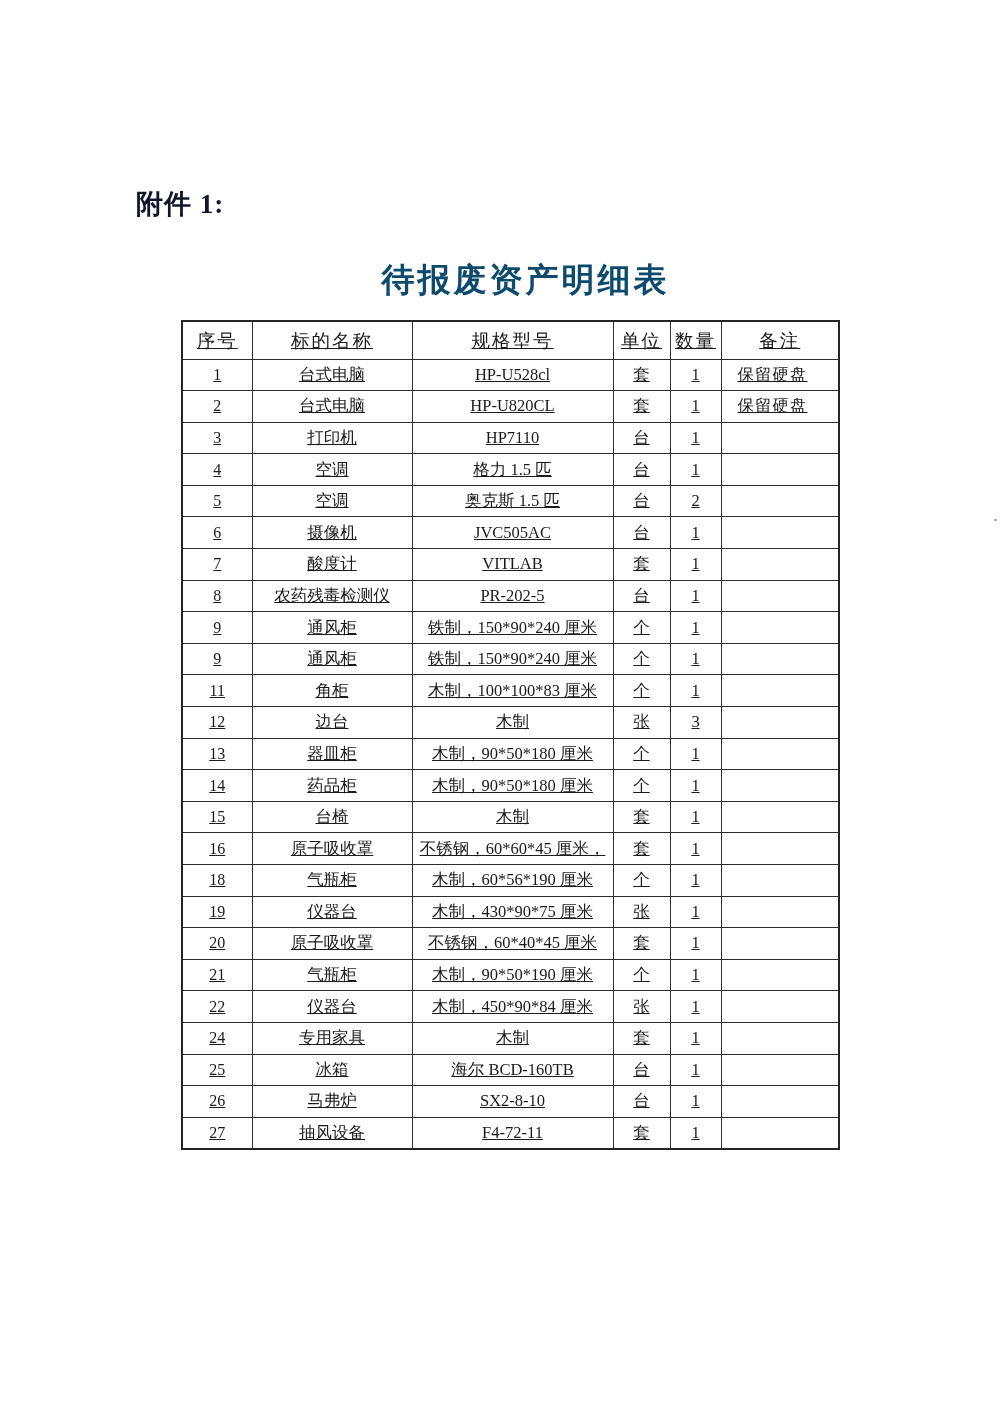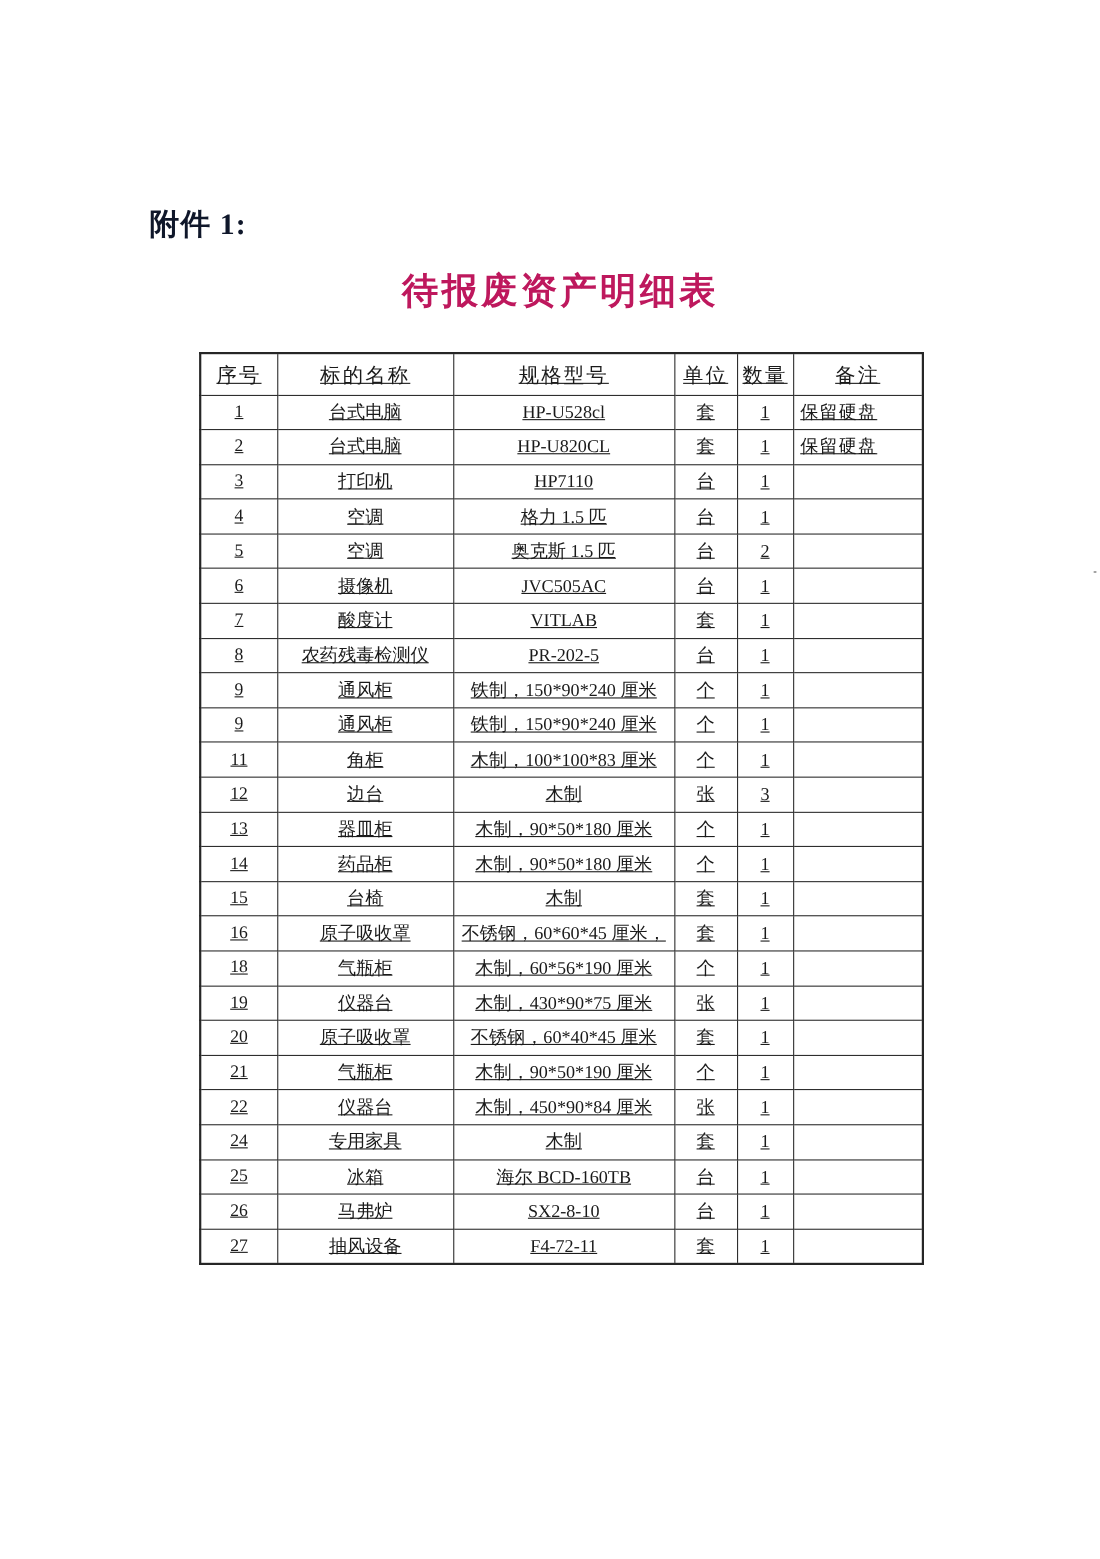--- a/index.html
+++ b/index.html
@@ -23,26 +23,26 @@
     font-size: 27px;
     font-weight: bold;
     letter-spacing: 1px;
     color: #0f172a;
   }
   .doc-title {
     position: absolute;
     left: 181px;
     top: 242px;
     width: 657px;
-    margin: 0;
+    margin: 16px;
     text-align: center;
     font-size: 33px;
     font-weight: bold;
     letter-spacing: 3px;
-    color: #be185d;
+    color: #0c4a6e;
   }
   table.asset-table {
     position: absolute;
     left: 181px;
     top: 320px;
     width: 657px;
     border-collapse: collapse;
     table-layout: fixed;
     font-family: "Liberation Serif", "DejaVu Serif", serif;
   }
@@ -72,21 +72,21 @@
     height: 31.6px;
   }
   table.asset-table tbody td {
     font-size: 16.5px;
   }
   table.asset-table td.col-index {
     font-size: 16px;
   }
   table.asset-table td.col-remark {
     text-align: left;
-    padding-left: 6px;
+    padding-left: 16px;
     letter-spacing: 1px;
   }
   
   .speck {
     position: absolute;
     left: 994px;
     top: 519px;
     width: 3px;
     height: 2px;
     background: #9a9a9a;

